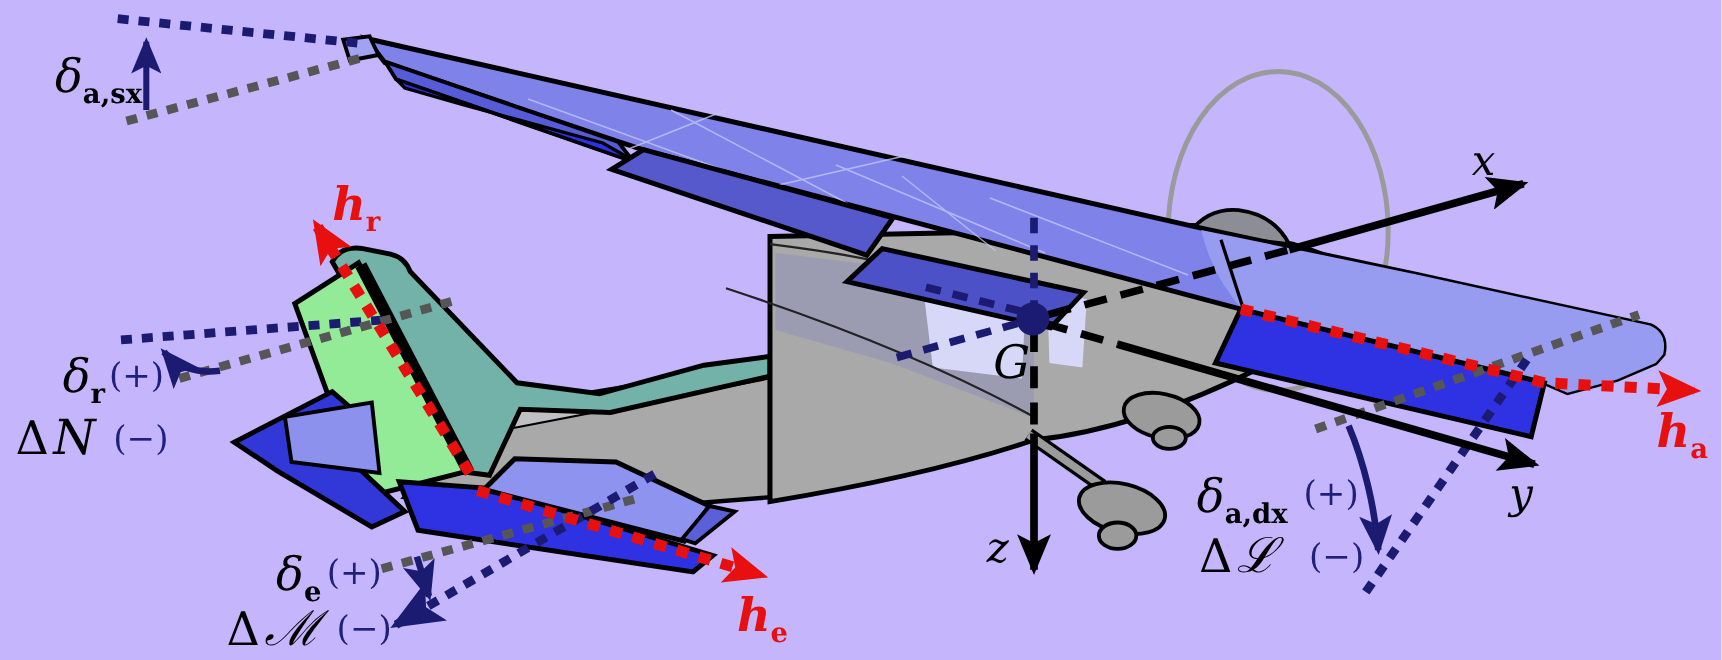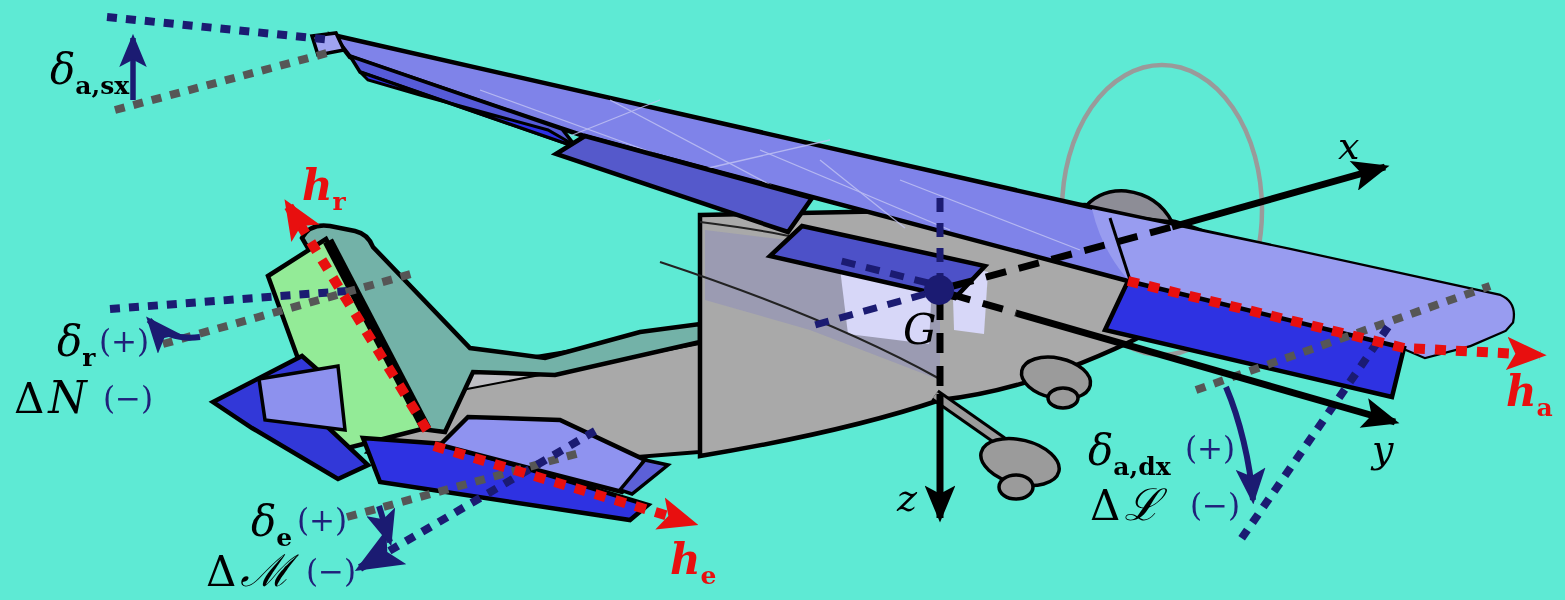--- a/index.html
+++ b/index.html
@@ -1,16 +1,16 @@
 <!DOCTYPE html>
 <html><head>
 <meta charset="utf-8">
 <style>
   html,body{margin:0;padding:0;background:#ffffff;}
-  .stage{position:relative;width:1565px;height:600px;background:#5eead4;overflow:hidden;
+  .stage{position:relative;width:1565px;height:600px;background:#c4b5fd;overflow:hidden;
          font-family:"DejaVu Serif", serif;}
   svg{display:block}
   text{user-select:none}
   .var{font-family:"DejaVu Serif",serif;font-style:italic;font-size:42px;fill:#000;}
   .varsm{font-family:"DejaVu Serif",serif;font-style:italic;font-size:38px;fill:#000;}
   .sub{font-family:"DejaVu Serif",serif;font-style:normal;font-weight:bold;font-size:25px;fill:#000;}
   .red .var,.red .sub,.red{fill:#e80f0f;}
   .redlbl{font-weight:bold;}
   .delta{font-family:"DejaVu Serif",serif;font-style:normal;font-size:42px;fill:#000;}
   .script{font-family:"DejaVu Serif",serif;font-style:italic;font-size:44px;fill:#000;}

